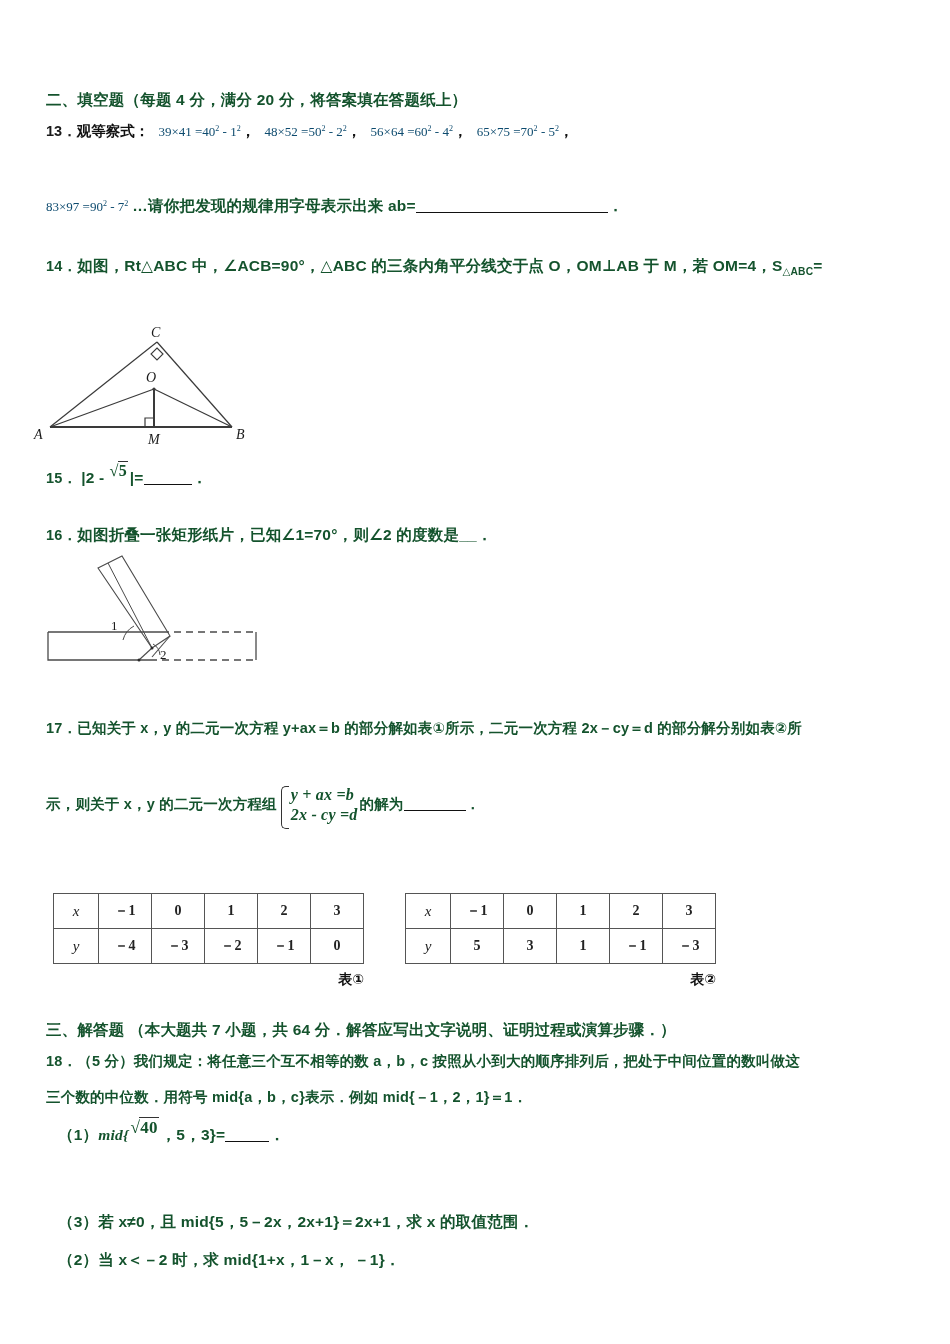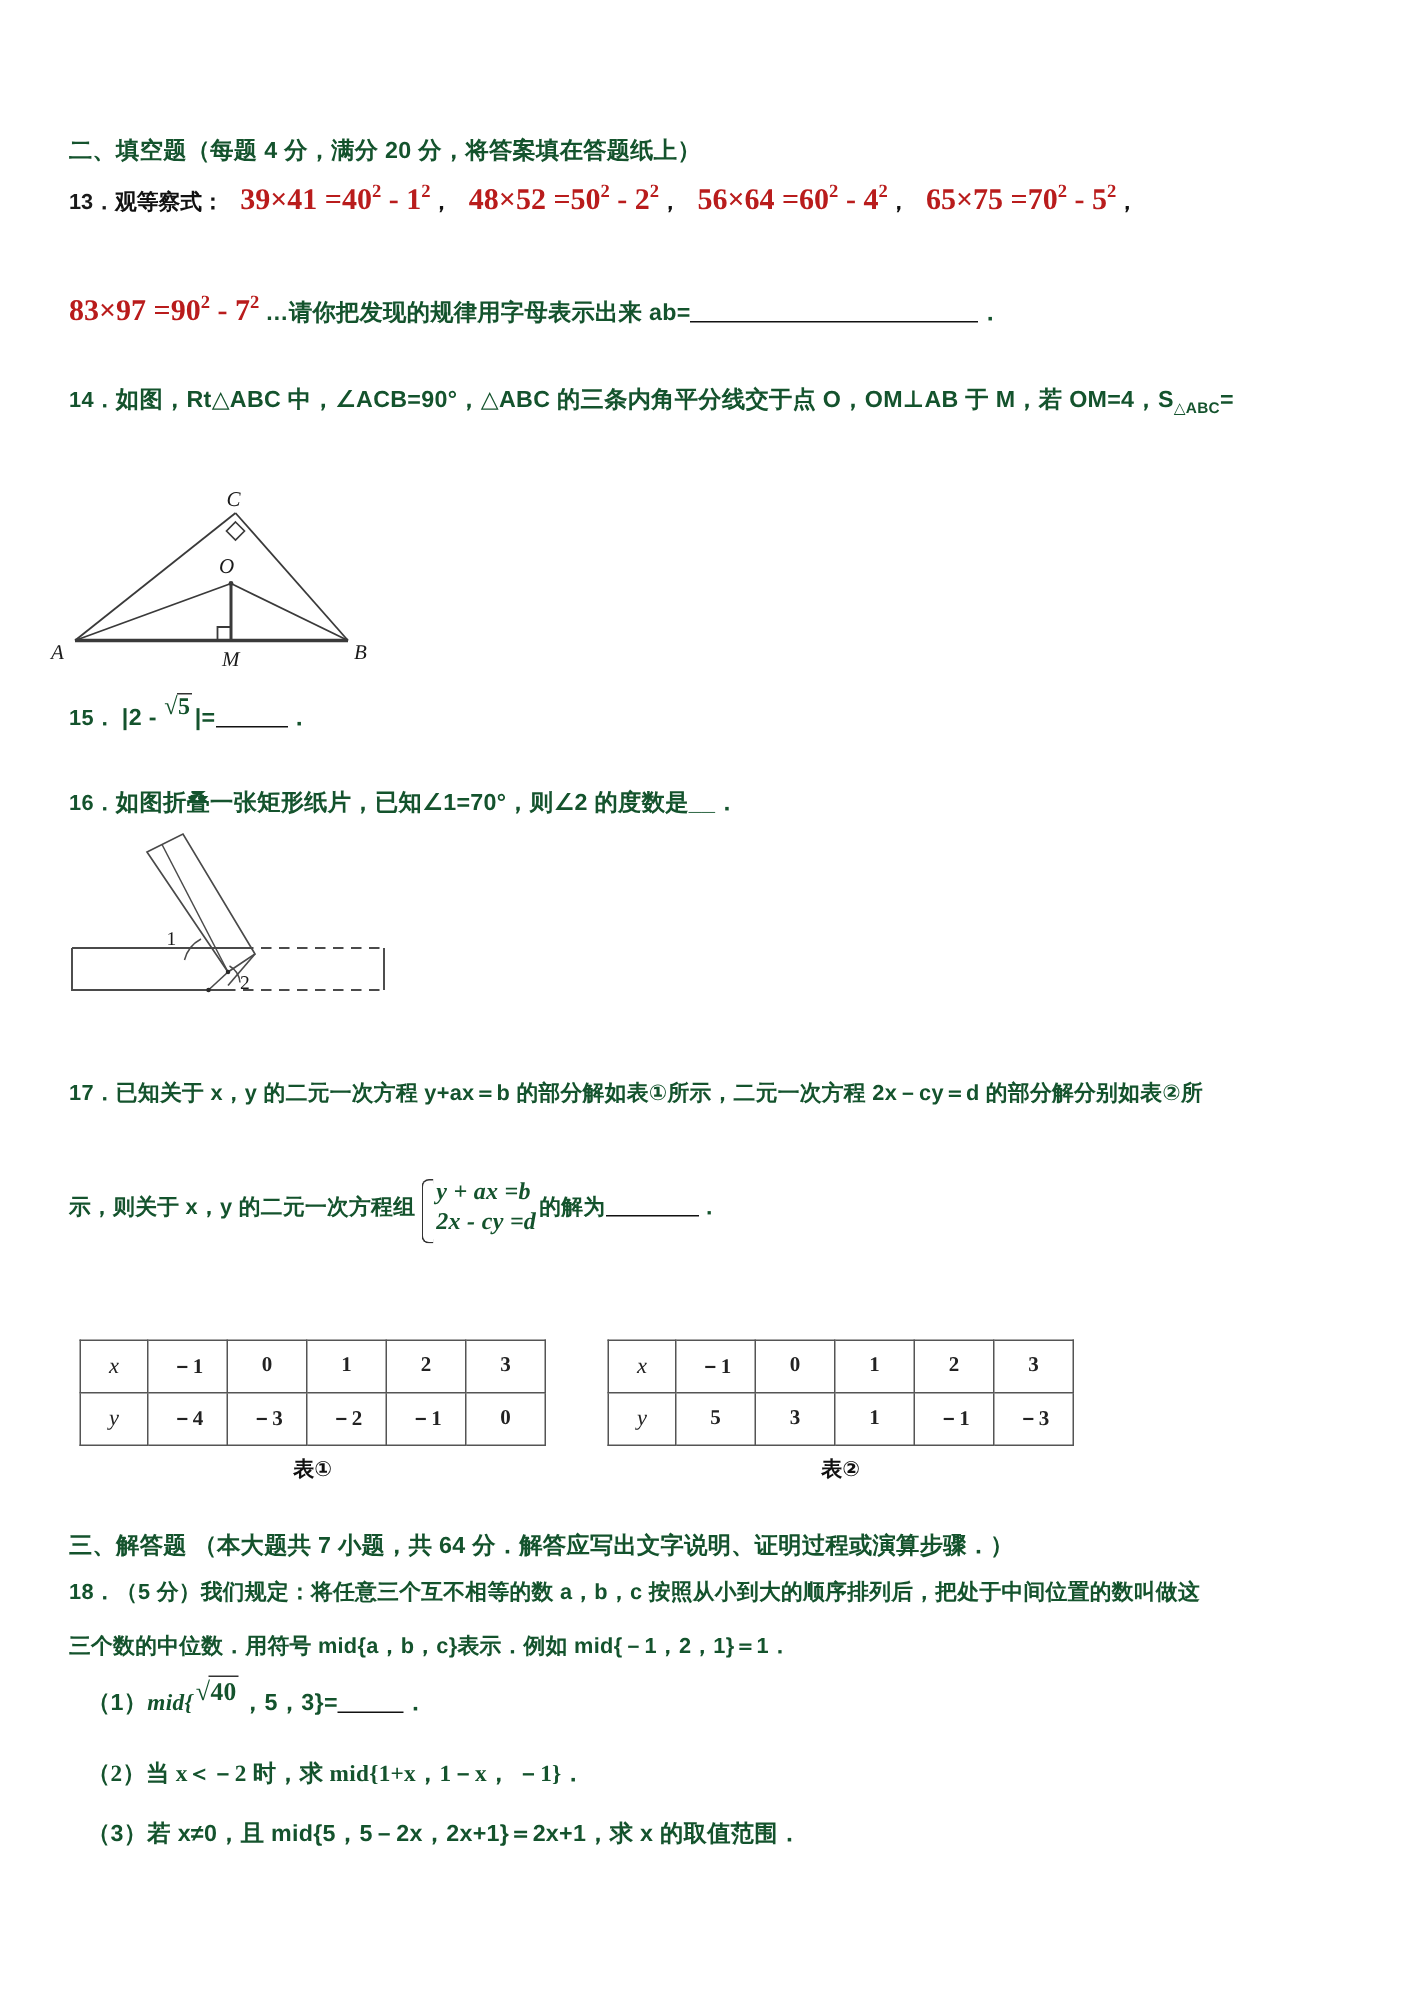--- a/index.html
+++ b/index.html
@@ -37,23 +37,23 @@
     font-size: 14.5px;
     color: #111;
   }
   .q-num {
     font-family: "Liberation Sans", "DejaVu Sans", sans-serif;
     font-weight: bold;
     font-size: 14.5px;
   }
   .math-serif {
     font-family: "Liberation Serif", "DejaVu Serif", serif;
-    font-size: 20px;
-    color: #b91c1c;
-    font-weight: bold;
+    font-size: 13px;
+    color: #0c4a6e;
+    font-weight: normal;
   }
   .math-ital {
     font-family: "Liberation Serif", "DejaVu Serif", serif;
     font-style: italic;
   }
   sup.pw {
     font-size: 0.62em;
     vertical-align: super;
     line-height: 0;
   }
@@ -148,34 +148,34 @@
     font-weight: bold;
     padding: 0;
   }
   table.vt td.hdr {
     width: 44px;
     font-style: italic;
     font-weight: normal;
     font-size: 15px;
   }
   .tbl-cap {
-    text-align: center;
+    text-align: right;
     font-family: "Liberation Sans", "DejaVu Sans", sans-serif;
     font-size: 14px;
     font-weight: bold;
     margin-top: 7px;
     color: #111;
   }
 
   
   #sec3 { left: 46px; top: 1020px; width: 890px; }
   #q18a { left: 46px; top: 1052px; width: 890px; }
   #q18b { left: 46px; top: 1088px; width: 890px; }
   #q18p1 { left: 58px; top: 1125px; }
-  #q18p2 { left: 58px; top: 1172px; font-family: Liberation Serif, serif; }
+  #q18p2 { left: 58px; top: 1250px; }
   #q18p3 { left: 58px; top: 1212px; }
   svg { display: block; }
 </style>
 </head>
 <body>
 
 <div class="page">
 
   <div class="blk cn-bold" style="left:46px; top:90px; width:880px;">
     <span>二、填空题（每题 4 分，满分 20 分，将答案填在答题纸上）</span>

